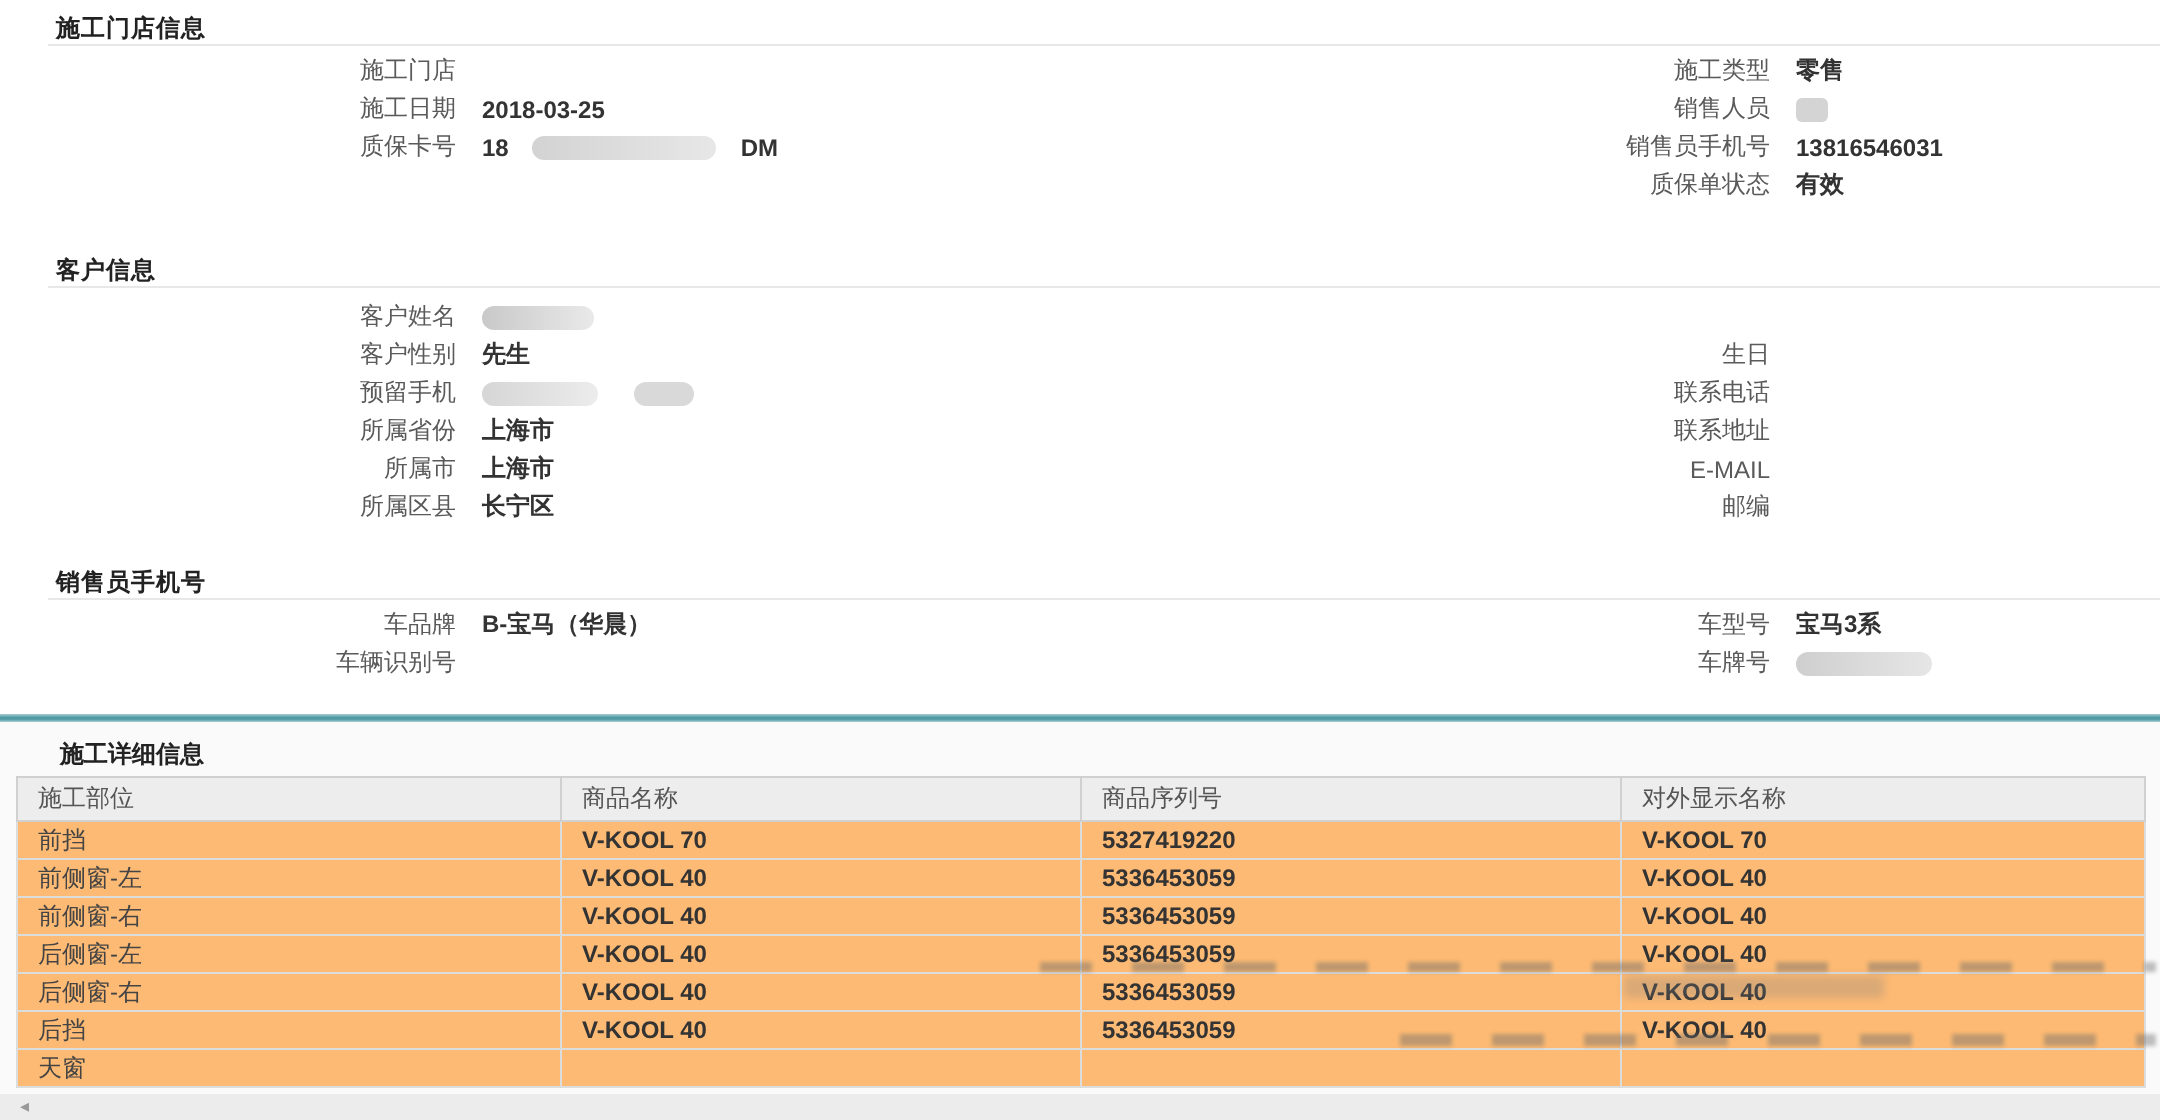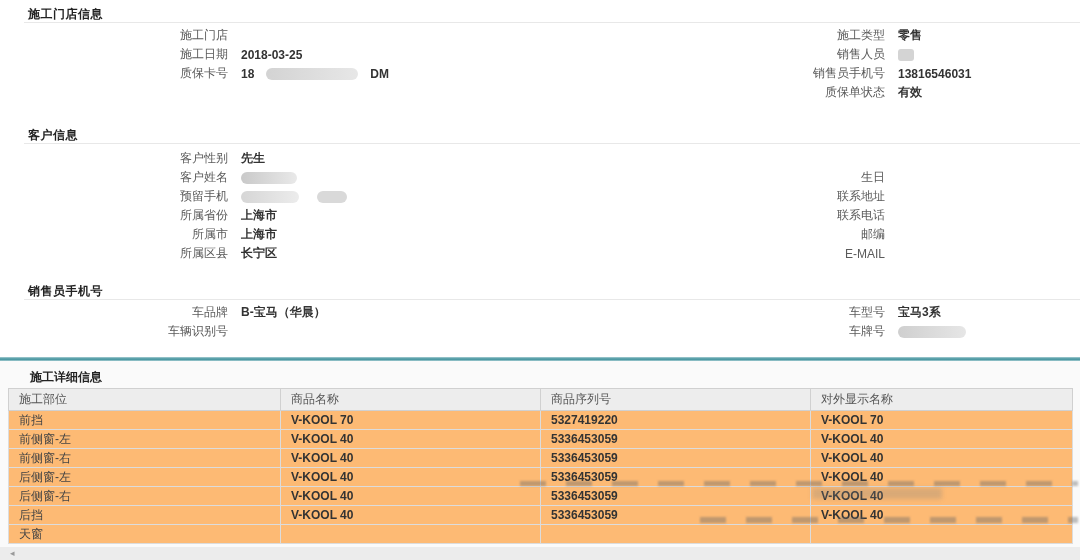--- a/index.html
+++ b/index.html
@@ -96,30 +96,30 @@
       <span class="lbl">质保单状态</span>
       <span class="val">有效</span>
     </div>
   </div>
 
   <div class="sec-title" style="top:127px">客户信息</div>
   <div class="sec-line" style="top:143px"></div>
 
   <div class="fgroup" style="left:28px; top:149px">
     <div class="frow">
+      <span class="lbl">客户姓名</span>
+      <span class="val">
+          <span class="pill w55"></span>
+        </span>
+    </div>
+    <div class="frow">
       <span class="lbl">客户性别</span>
       <span class="val">先生</span>
     </div>
     <div class="frow">
-      <span class="lbl">客户姓名</span>
-      <span class="val">
-          <span class="pill w55"></span>
-        </span>
-    </div>
-    <div class="frow">
       <span class="lbl">预留手机</span>
       <span class="val">
           <span class="pill w58"></span>
           <span class="pill w28"></span>
         </span>
     </div>
     <div class="frow">
       <span class="lbl">所属省份</span>
       <span class="val">上海市</span>
     </div>
@@ -132,33 +132,33 @@
       <span class="val">长宁区</span>
     </div>
   </div>
 
   <div class="fgroup rgt" style="left:640px; top:168px; width:420px">
     <div class="frow">
       <span class="lbl">生日</span>
       <span class="val"></span>
     </div>
     <div class="frow">
+      <span class="lbl">联系电话</span>
+      <span class="val"></span>
+    </div>
+    <div class="frow">
       <span class="lbl">联系地址</span>
       <span class="val"></span>
     </div>
     <div class="frow">
-      <span class="lbl">联系电话</span>
+      <span class="lbl">E-MAIL</span>
       <span class="val"></span>
     </div>
     <div class="frow">
       <span class="lbl">邮编</span>
-      <span class="val"></span>
-    </div>
-    <div class="frow">
-      <span class="lbl">E-MAIL</span>
       <span class="val"></span>
     </div>
   </div>
 
   <div class="sec-title" style="top:283px">销售员手机号</div>
   <div class="sec-line" style="top:299px"></div>
 
   <div class="fgroup" style="left:28px; top:303px">
     <div class="frow">
       <span class="lbl">车品牌</span>

